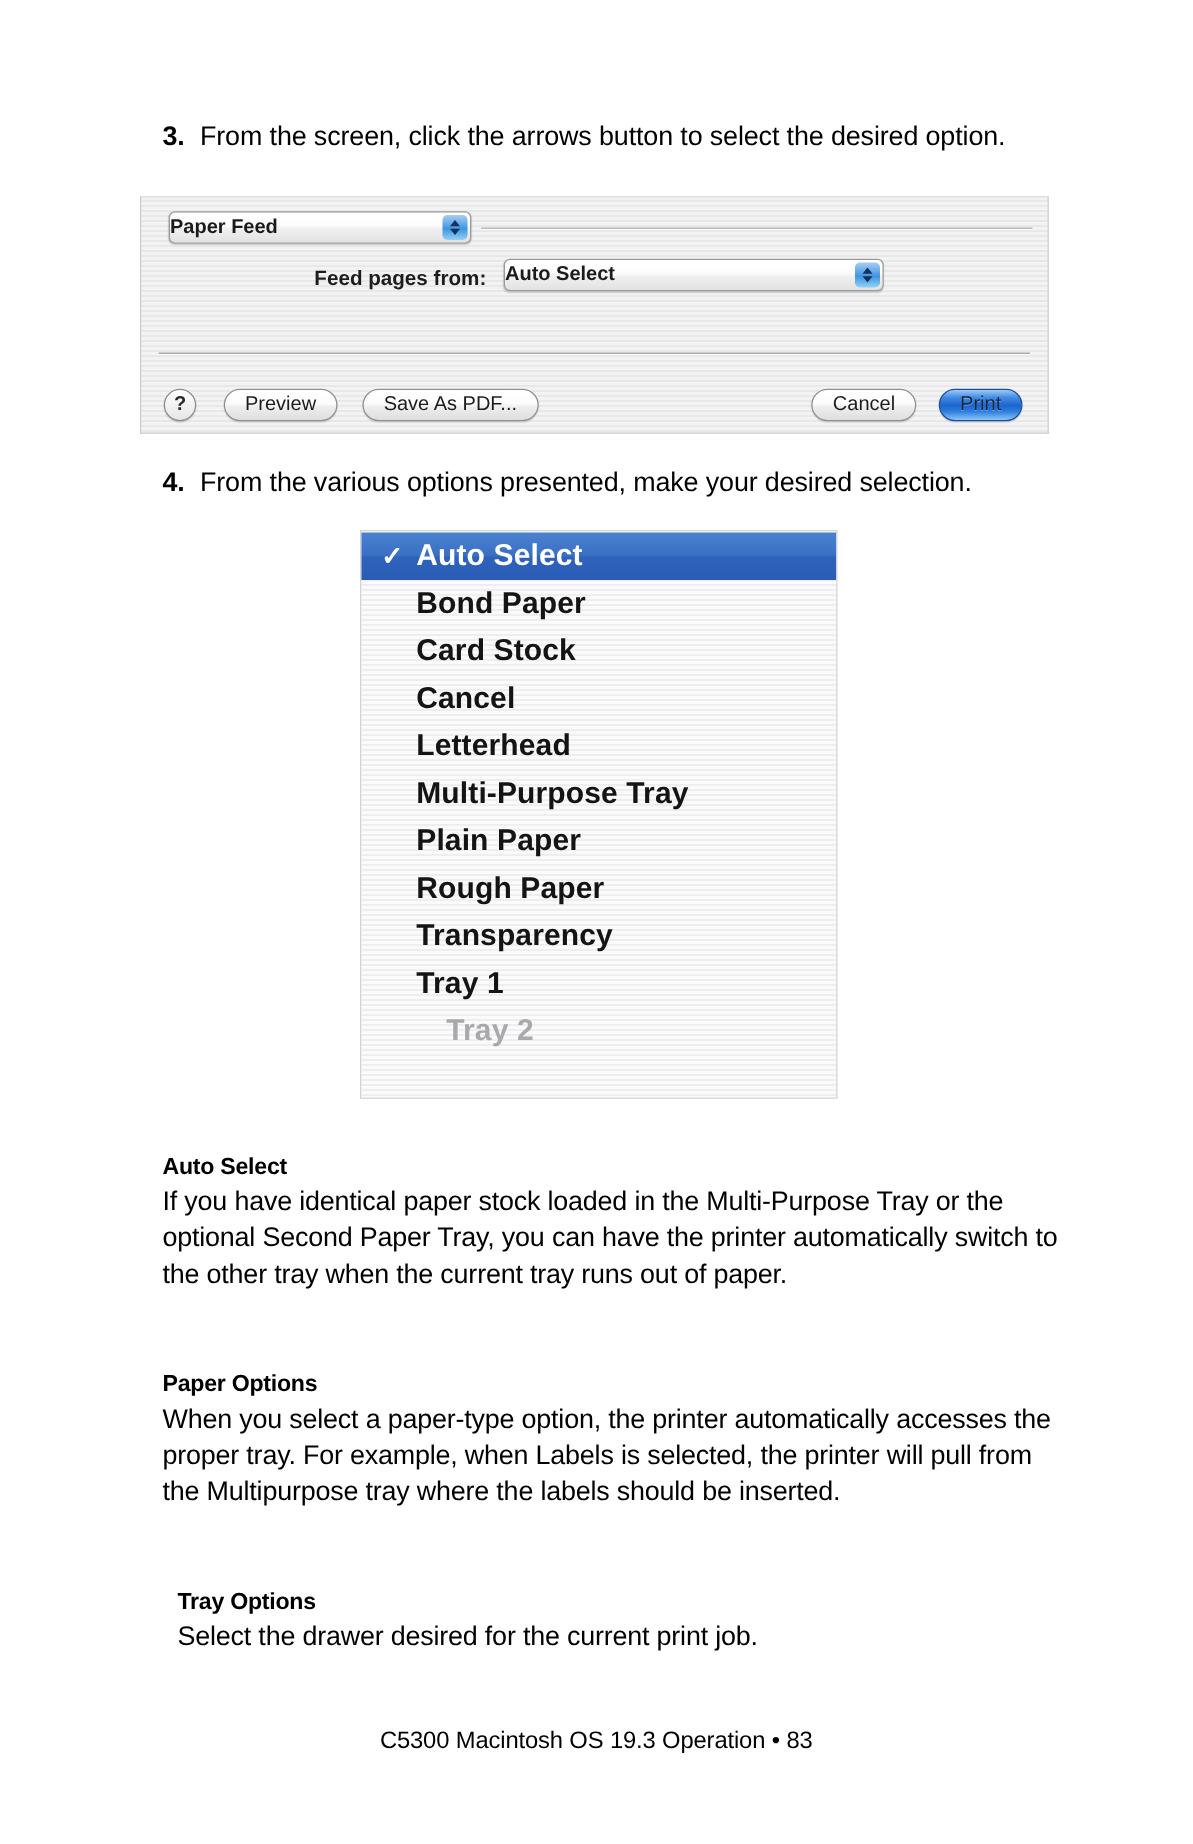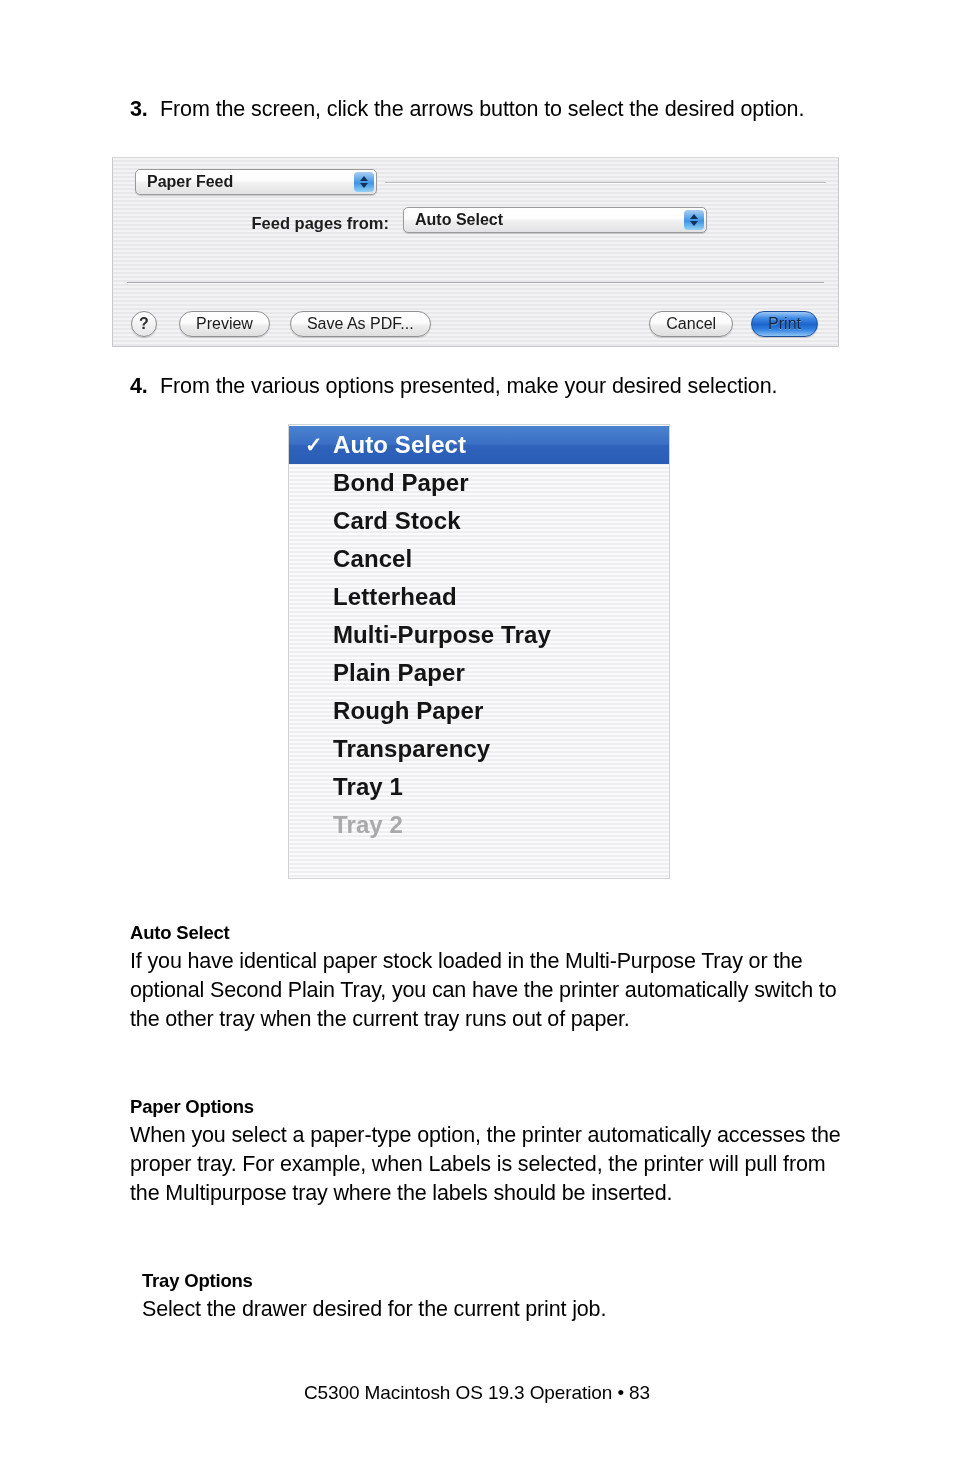--- a/index.html
+++ b/index.html
@@ -59,21 +59,20 @@
     align-items: center;
     height: 26px;
     border: 1px solid #9a9a9a;
     border-radius: 5px;
     background: linear-gradient(to bottom,
         #ffffff 0%, #fdfdfd 42%, #f0f0f0 55%, #e2e2e4 100%);
     box-shadow: 0 1px 1px rgba(0,0,0,0.16);
     font-size: 16px;
     font-weight: 600;
     color: #1b1b1b;
-    padding-left: 11px;
     white-space: nowrap;
   }
   .popup .popup-label { position: relative; z-index: 2; }
   .arrows-box {
     position: absolute;
     right: 2px;
     top: 2px;
     bottom: 2px;
     width: 20px;
     border-radius: 4px;
@@ -210,21 +209,21 @@
     width: 28px;
     flex: 0 0 28px;
     font-size: 21px;
     color: transparent;
   }
   .menu-item.selected {
     background: linear-gradient(to bottom, #4b82cf 0%, #3a6fc4 48%, #2f63bb 52%, #2a5cb4 100%);
     color: #ffffff;
   }
   .menu-item.selected .check { color: #ffffff; }
-  .menu-item.disabled { color: #a9a9ac; }
+  .menu-item.disabled { color: #a9a9ac; gap: 24px; }
 
   
   .section { position: absolute; left: 130px; width: 730px; }
   .sec-head {
     font-size: 18.5px;
     font-weight: bold;
     letter-spacing: -0.2px;
     margin-bottom: 3px;
   }
   .sec-body {
@@ -334,21 +333,21 @@
       <span>Tray 1</span>
     </div>
     <div class="menu-item disabled">
       <span class="check">✓</span>
       <span>Tray 2</span>
     </div>
   </div>
 
 <div class="section" id="sec-auto">
   <div class="sec-head">Auto Select</div>
-  <div class="sec-body">If you have identical paper stock loaded in the Multi-Purpose Tray or the optional Second Plain Tray, you can have the printer automatically switch to the other tray when the current tray runs out of paper.</div>
+  <div class="sec-body">If you have identical paper stock loaded in the Multi-Purpose Tray or the optional Second Paper Tray, you can have the printer automatically switch to the other tray when the current tray runs out of paper.</div>
 </div>
 
 <div class="section" id="sec-paper">
   <div class="sec-head">Paper Options</div>
   <div class="sec-body">When you select a paper-type option, the printer automatically accesses the proper tray. For example, when Labels is selected, the printer will pull from the Multipurpose tray where the labels should be inserted.</div>
 </div>
 
 <div class="section" id="sec-tray">
   <div class="sec-head">Tray Options</div>
   <div class="sec-body">Select the drawer desired for the current print job.</div>

